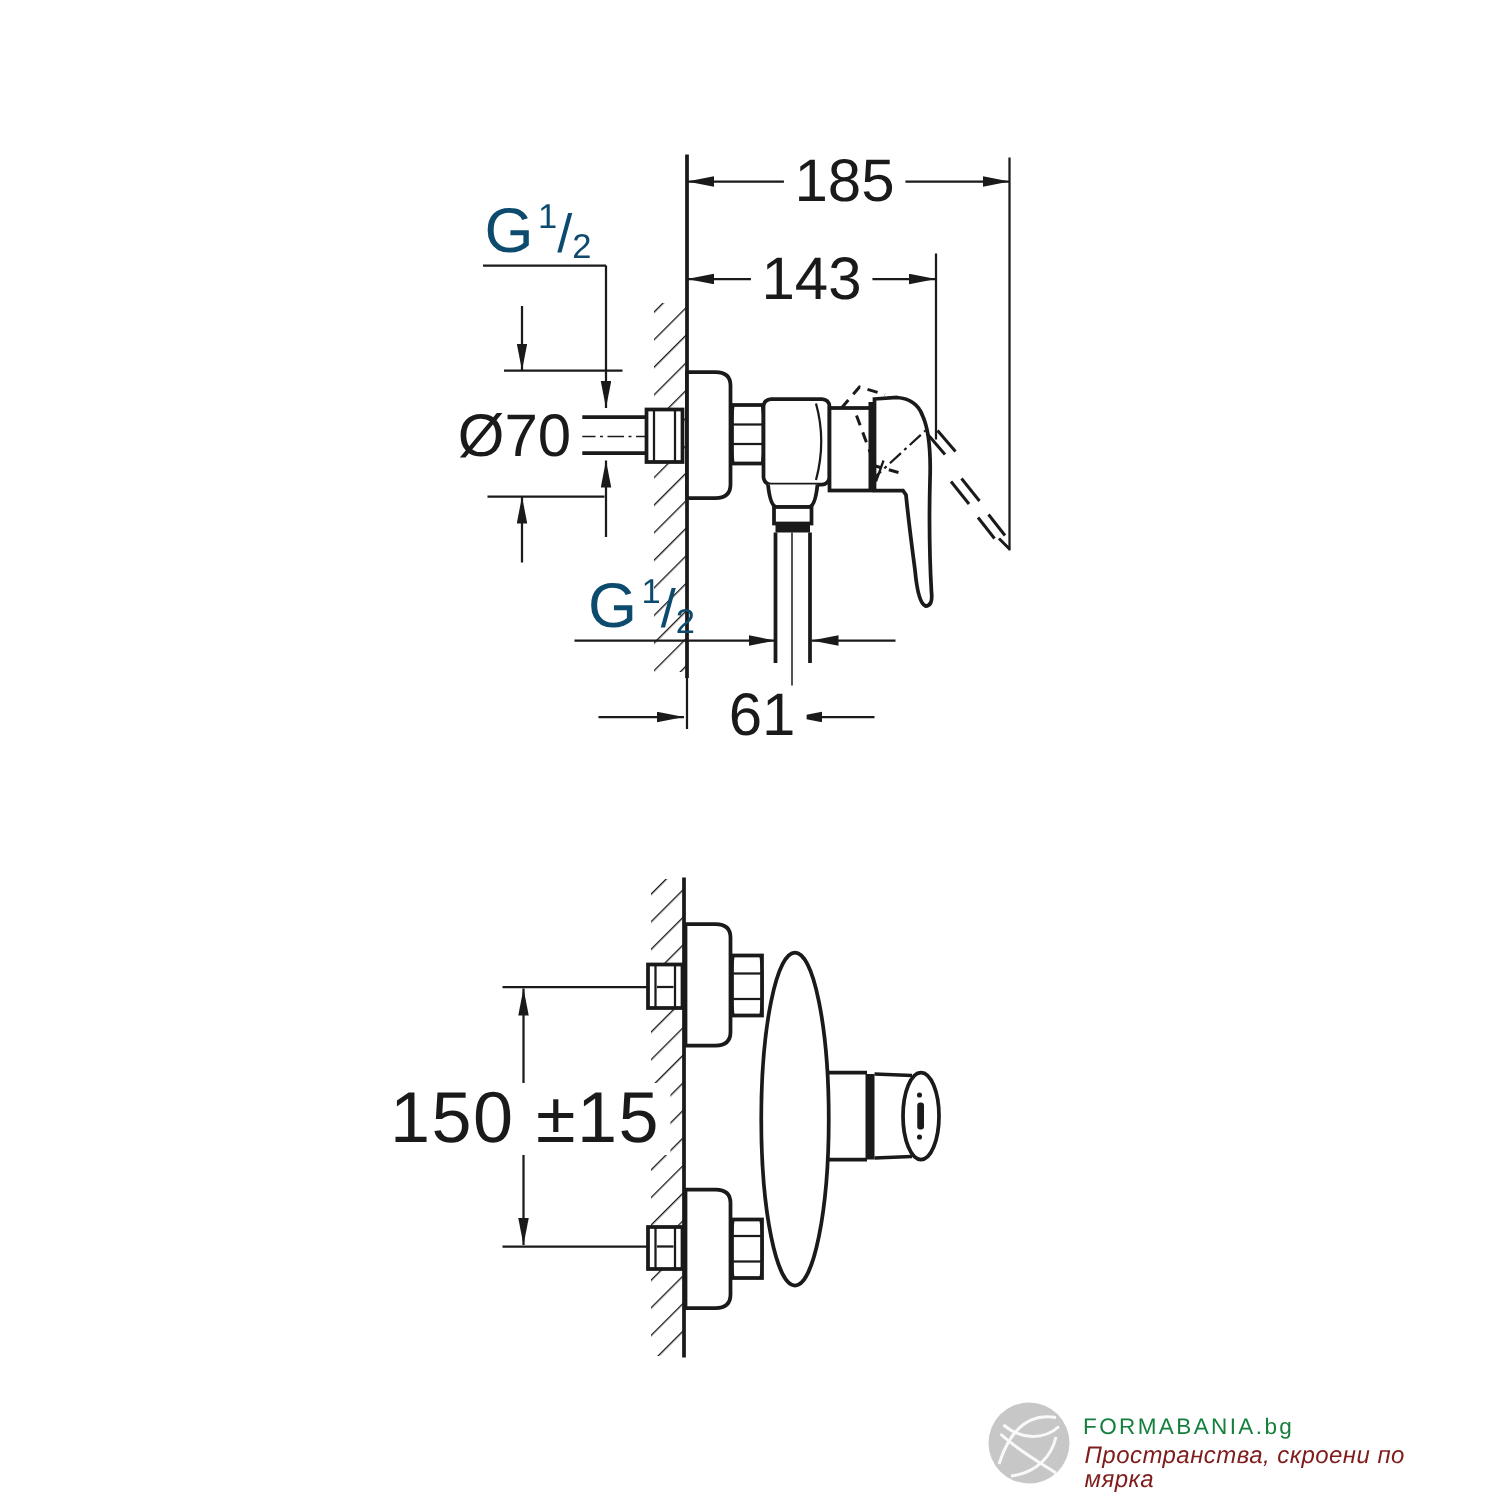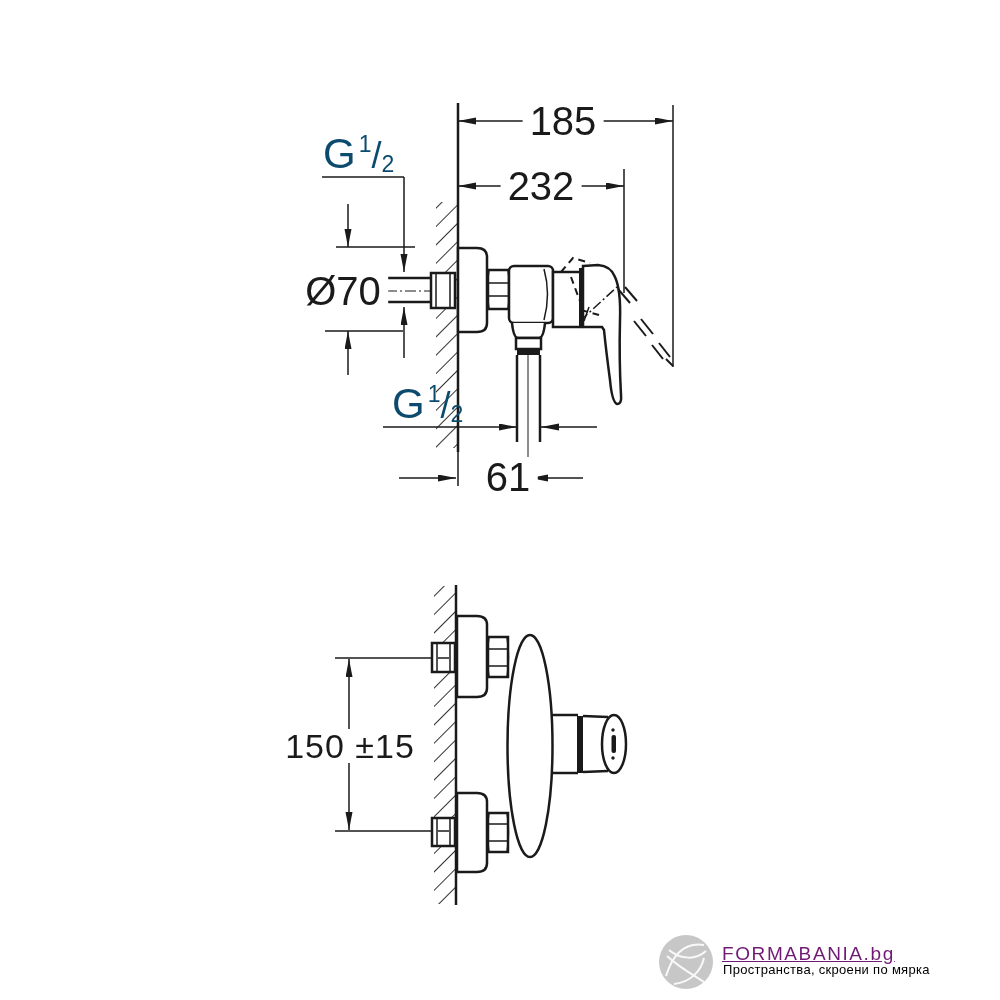--- a/index.html
+++ b/index.html
@@ -3,32 +3,32 @@
 <meta charset="utf-8">
 <style>
   html,body{margin:0;padding:0;}
   body{width:1000px;height:1000px;background:#ffffff;position:relative;overflow:hidden;
        font-family:"Liberation Sans",sans-serif;}
   .canvas{position:absolute;left:0;top:0;width:1000px;height:1000px;}
   svg.linework{position:absolute;left:0;top:0;}
   .dim{position:absolute;transform:translate(-50%,-50%);background:#fff;padding:0 7px;
        color:#1a1a1a;white-space:nowrap;line-height:1;}
   .dim.s40{font-size:40px;}
-  .dim.s48{font-size:34px;letter-spacing:1px;}
+  .dim.s48{font-size:48px;letter-spacing:1px;}
   .glabel{position:absolute;color:#0c4a6e;white-space:nowrap;line-height:1;}
   .glabel .gl{font-size:42px;}
   .glabel sup{font-size:23px;vertical-align:16px;margin-left:3px;}
   .glabel .sl{font-size:36px;}
   .glabel sub{font-size:23px;vertical-align:-4px;}
   .watermark{position:absolute;left:655px;top:930px;width:290px;height:60px;}
   .wm-logo{position:absolute;left:3px;top:4px;}
-  .wm-brand{position:absolute;left:67px;top:14px;font-size:19px;letter-spacing:1.6px;
-            color:#701a75;line-height:1;text-decoration:underline;}
-  .wm-tagline{position:absolute;left:68px;top:33px;font-size:13px;letter-spacing:0.3px;
-              color:#000000;line-height:1;}
+  .wm-brand{position:absolute;left:67px;top:14px;font-size:15px;letter-spacing:1.6px;
+            color:#15803d;line-height:1;}
+  .wm-tagline{position:absolute;left:68px;top:33px;font-size:16px;letter-spacing:0.3px;
+              color:#7f1d1d;line-height:1;font-style:italic;}
 </style>
 </head>
 <body>
 
 <div class="canvas">
 
 <svg class="linework" width="1000" height="1000" viewBox="0 0 1000 1000">
   <defs>
     <marker id="arr" markerUnits="userSpaceOnUse" markerWidth="19" markerHeight="8" refX="18" refY="3.5" orient="auto-start-reverse">
       <path d="M0,0 L18,3.5 L0,7 Z" fill="#1a1a1a"></path>
@@ -167,21 +167,21 @@
       <line x1="335" y1="658" x2="433" y2="658"></line>
       <line x1="438" y1="658" x2="449" y2="658"></line>
       <line x1="335" y1="831" x2="433" y2="831"></line>
       <line x1="438" y1="831" x2="449" y2="831"></line>
       <line x1="349" y1="659" x2="349" y2="830" marker-start="url(#arr)" marker-end="url(#arr)"></line>
     </g>
   </g>
 </svg>
 
 <div class="dim s40" style="left:563px;top:121px;">185</div>
-<div class="dim s40" style="left:541px;top:186px;">232</div>
+<div class="dim s40" style="left:541px;top:186px;">143</div>
 <div class="dim s40" style="left:343px;top:291px;">Ø70</div>
 <div class="dim s40" style="left:492px;top:477px;margin-left:16px;">61</div>
 <div class="dim s48" style="left:350px;top:746px;">150 ±15</div>
 
 <div class="glabel" style="left:323px;top:133px;">
   <span class="gl">G</span><sup>1</sup><span class="sl">/</span><sub>2</sub>
 </div>
 <div class="glabel" style="left:392px;top:383px;">
   <span class="gl">G</span><sup>1</sup><span class="sl">/</span><sub>2</sub>
 </div>

